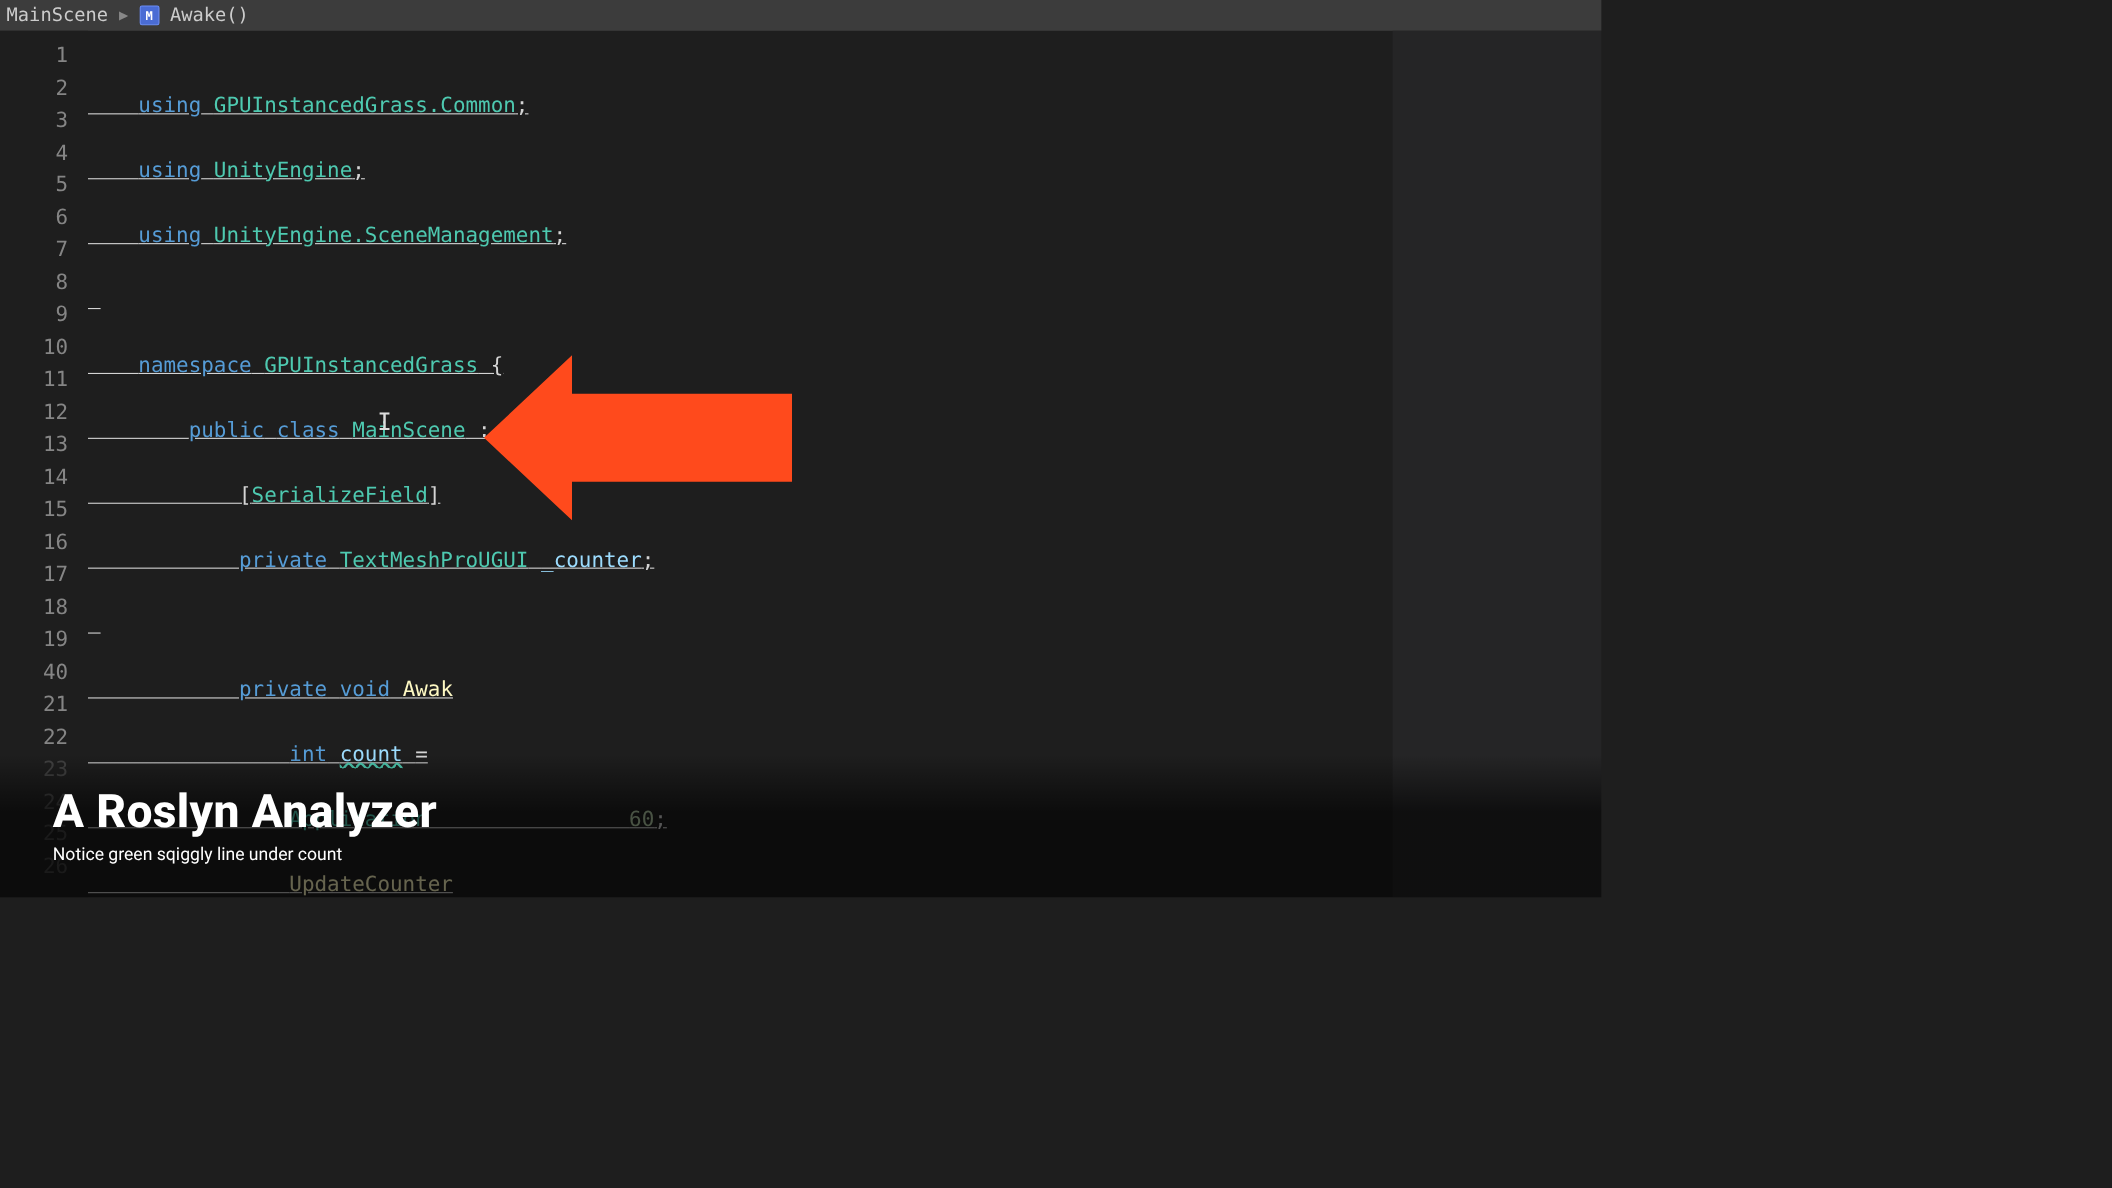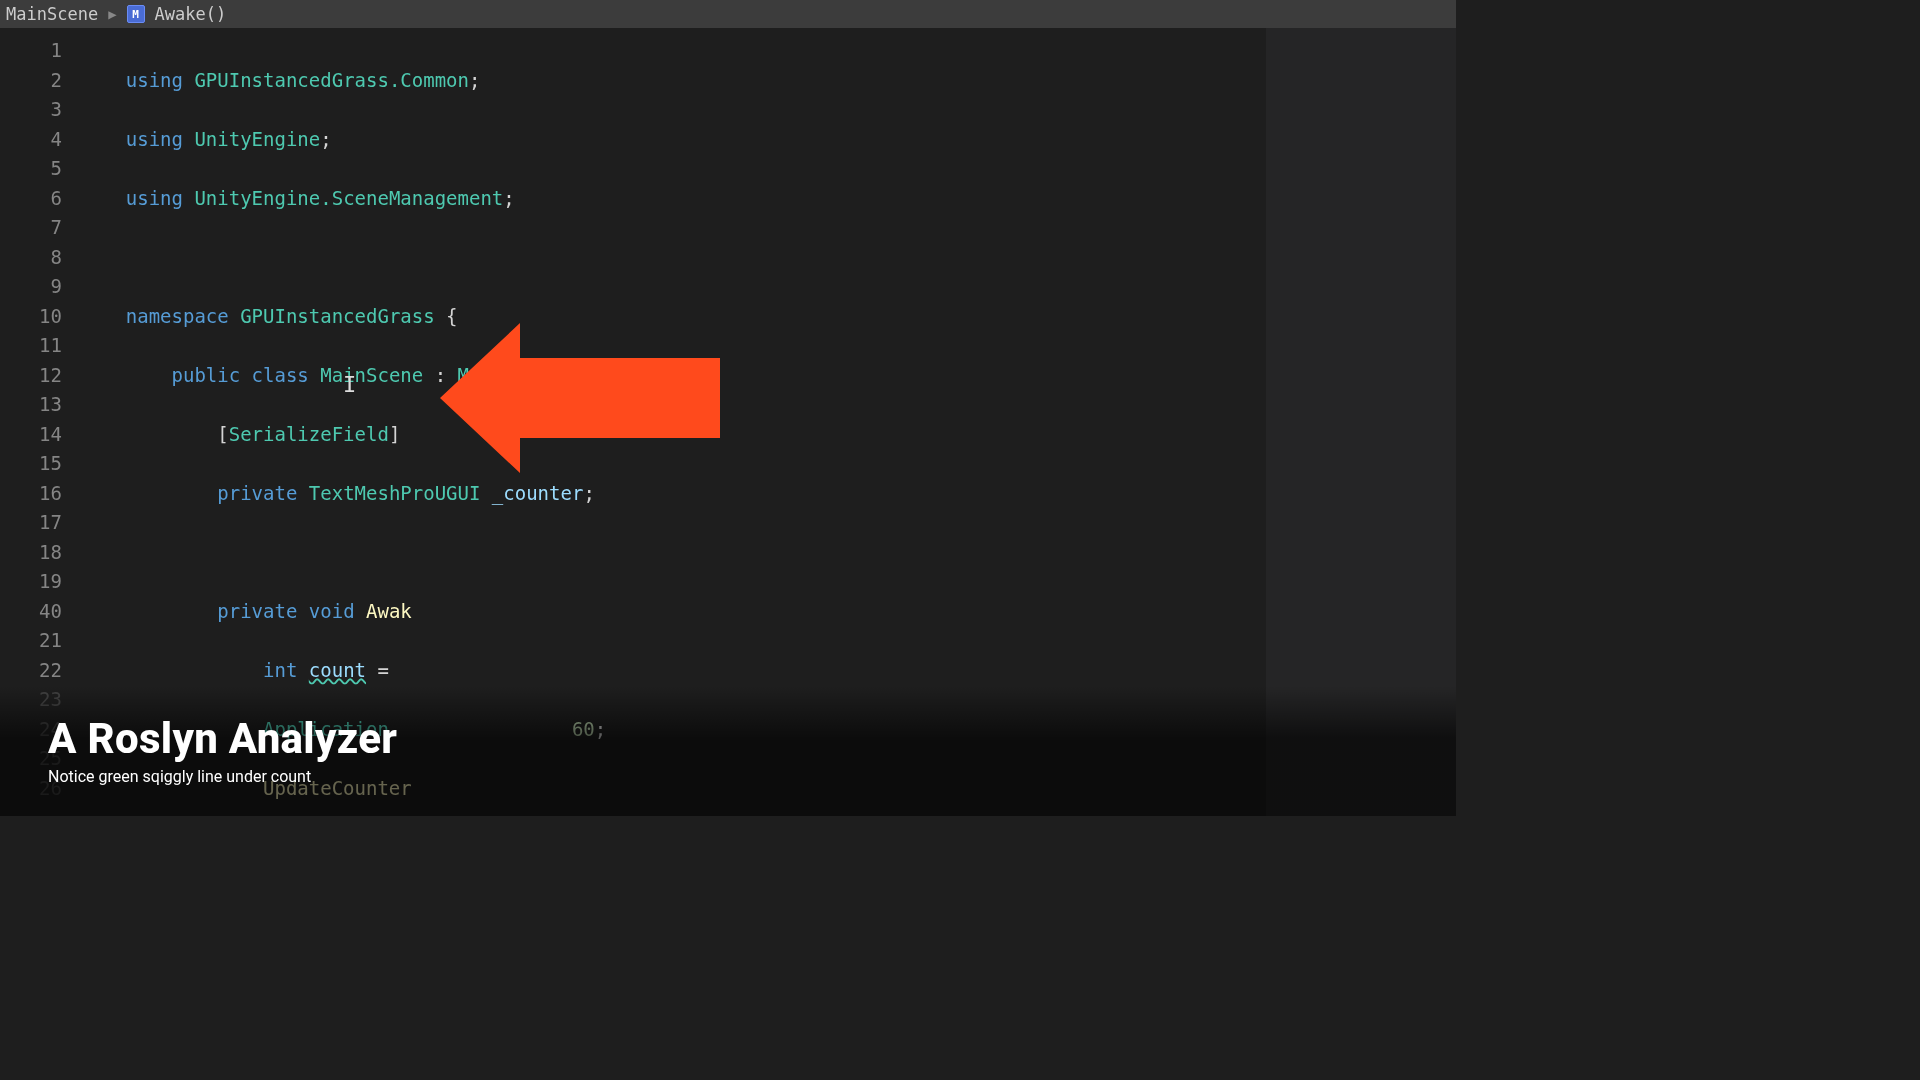--- a/index.html
+++ b/index.html
@@ -50,25 +50,26 @@
     text-align: right;
     padding-right: 18px;
     color: #858585;
     font-size: 19px;
     line-height: 29.5px;
     padding-top: 8px;
     user-select: none;
   }
   .code {
     flex: 1;
-    padding-top: 8px;
+    padding-top: 24px;
     line-height: 29.5px;
     white-space: pre;
     color: #d4d4d4;
     position: relative;
+    text-decoration: underline;
   }
   .minimap {
     width: 190px;
     background: #252526;
   }
   .kw { color: #569cd6; }
   .type { color: #4ec9b0; }
   .cls { color: #4ec9b0; }
   .method { color: #fef9c3; }
   .field { color: #9cdcfe; }

